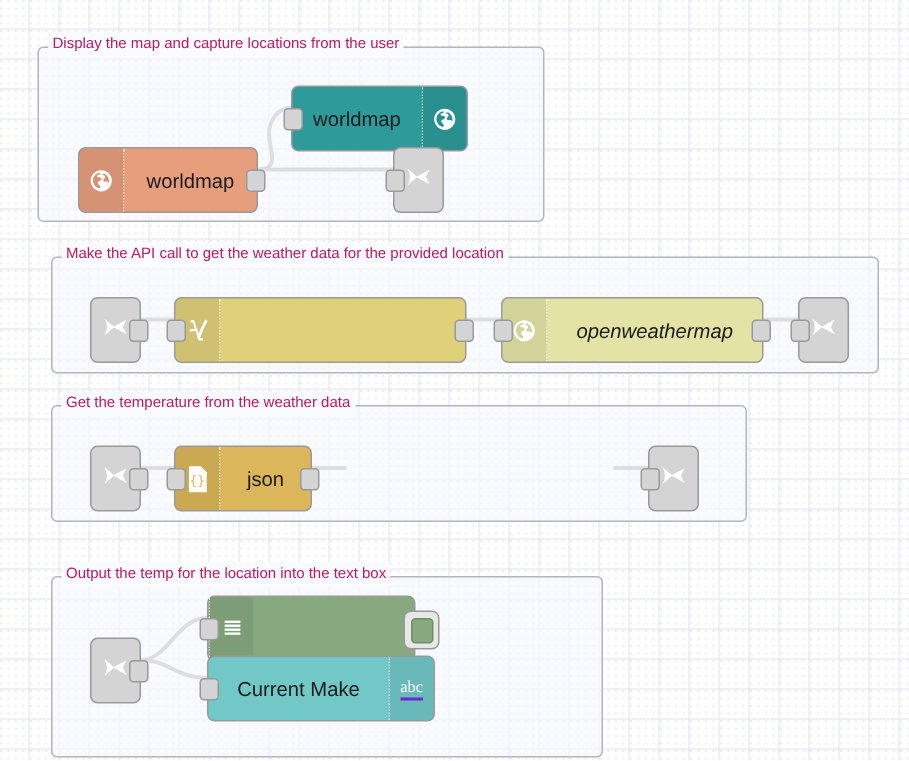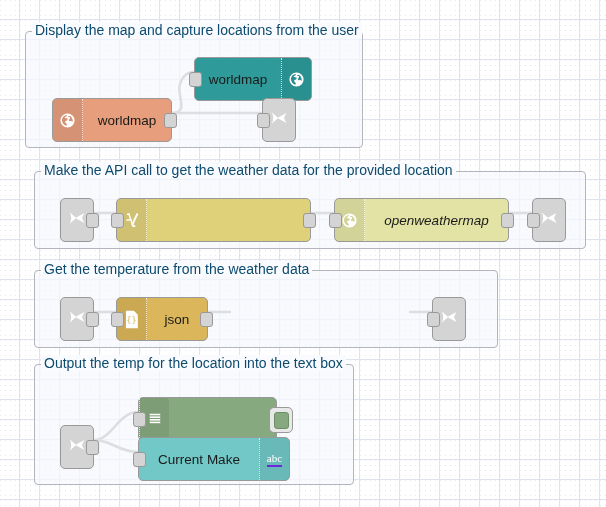--- a/index.html
+++ b/index.html
@@ -26,22 +26,22 @@
   .group {
     position: absolute;
     border: 1px solid #b4b4bc;
     border-radius: 4px;
     background: rgba(246,248,252,0.72);
     box-sizing: border-box;
   }
   .group-title {
     position: absolute;
     top: -10px; left: 6px;
-    font-size: 14px;
-    color: #0c4a6e;
+    font-size: 10px;
+    color: #be185d;
     background: #fafbfe;
     padding: 0 3px;
     white-space: nowrap;
     line-height: 16px;
   }
 
   
   #wires { position: absolute; left: 0; top: 0; width: 606px; height: 507px;
            pointer-events: none; }
   .wire { fill: none; stroke: #999999; stroke-width: 2.6; }
@@ -273,21 +273,21 @@
   <div class="node n-link" style="left:432px; top:297px;">
     <span class="port in"></span>
     <span>
       <svg width="20" height="18" viewBox="0 0 24 22">
         <path fill="#ffffff" d="M3 4 L11 11 L3 18 Q7 11 3 4 Z"></path>
         <path fill="#ffffff" d="M10 11 L21 5 L18 11 L21 17 Z"></path>
       </svg>
     </span>
   </div>
 
-  <div class="group" style="left:34px; top:364px; width:320px; height:121px;">
+  <div class="group" style="left:34px; top:384px; width:368px; height:121px;">
     <div class="group-title">Output the temp for the location into the text box</div>
   </div>
 
   <div class="node n-link" style="left:60px; top:425px;">
     <span>
       <svg width="20" height="18" viewBox="0 0 24 22">
         <path fill="#ffffff" d="M3 4 L11 11 L3 18 Q7 11 3 4 Z"></path>
         <path fill="#ffffff" d="M10 11 L21 5 L18 11 L21 17 Z"></path>
       </svg>
     </span>

